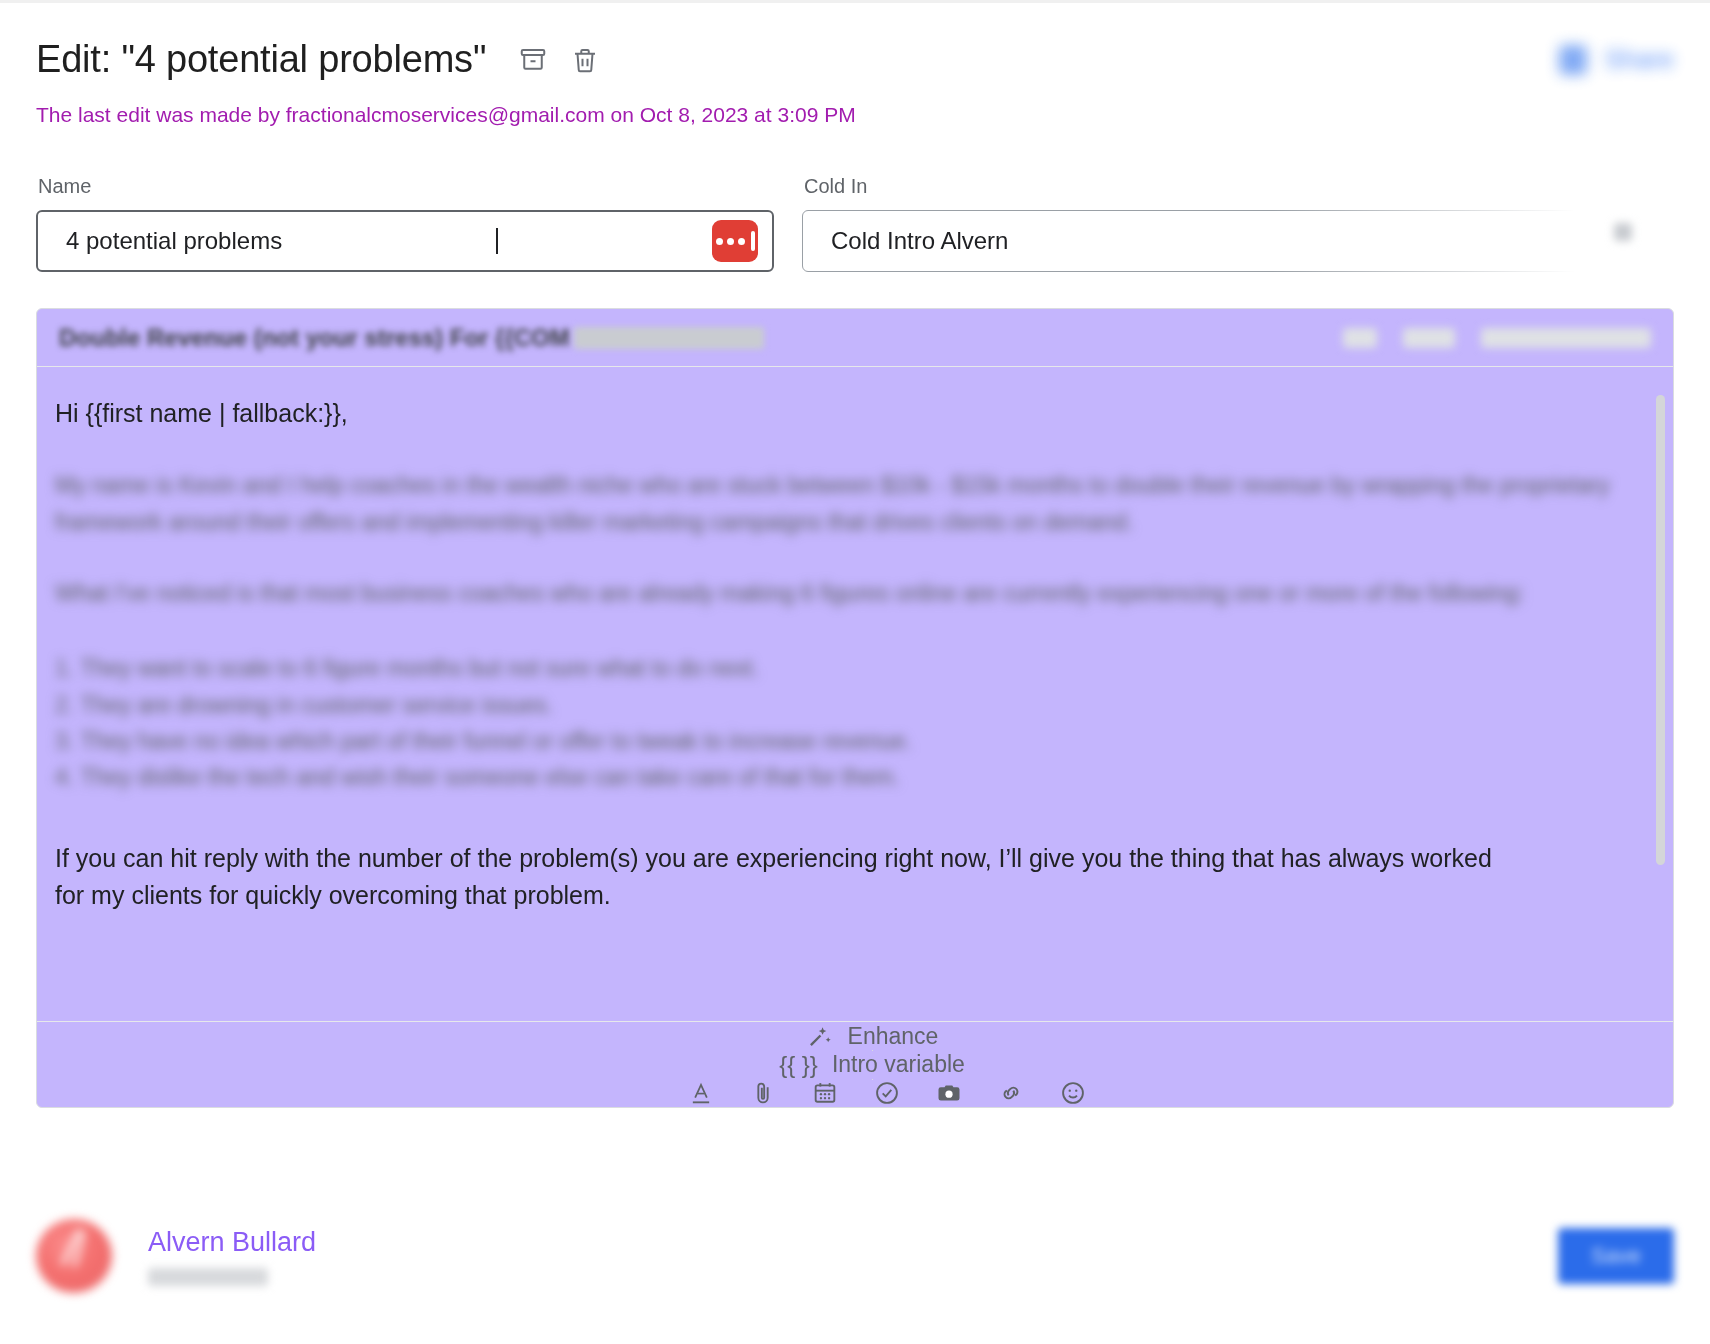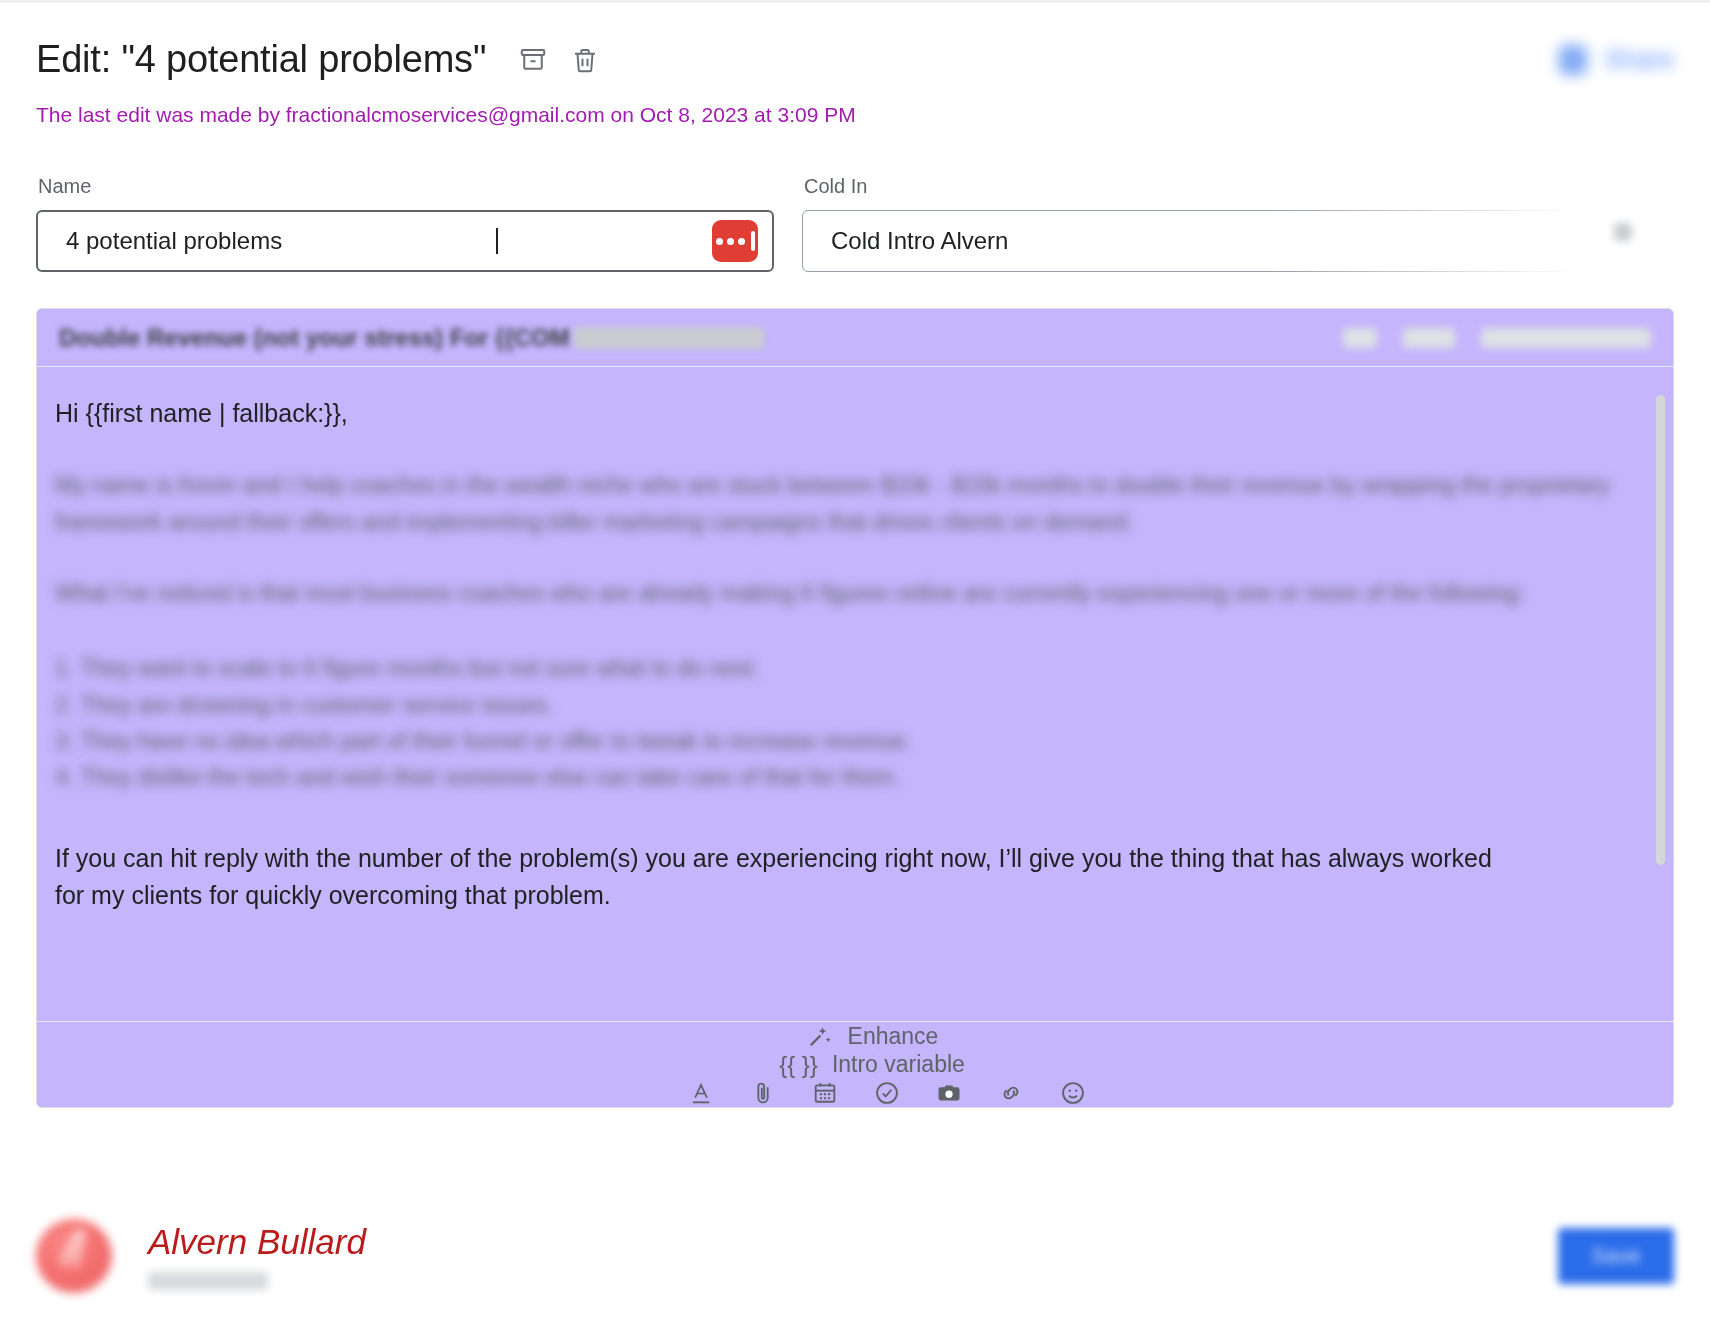--- a/index.html
+++ b/index.html
@@ -95,21 +95,21 @@
     filter: blur(5px); position:relative; flex:0 0 auto;
   }
   .avatar::after {
     content:""; position:absolute; left:14px; top:10px; width:48px; height:38px;
     background:
       linear-gradient(115deg, transparent 40%, rgba(255,255,255,.92) 42%, rgba(255,255,255,.92) 47%, transparent 49%),
       linear-gradient(105deg, transparent 55%, rgba(255,255,255,.85) 57%, rgba(255,255,255,.85) 62%, transparent 64%);
     border-radius:50%;
   }
   .user-block { margin-left: 36px; display:flex; flex-direction:column; gap:10px; }
-  .user-name { font-size:35px; color:#b91c1c;font-style:italic; }
+  .user-name { font-size:27px; color:#8b5cf6; }
   .user-sub { width:120px; height:18px; background:#d7d9dc; border-radius:4px; filter: blur(4px); }
   .footer-spacer { flex:1 1 auto; }
   .save-btn {
     width: 116px; height: 56px; background:#2b6cea; border-radius:4px;
     display:flex; align-items:center; justify-content:center;
     color:#cfe0fd; font-size:22px; filter: blur(4.5px);
   }
   .topline { position:absolute; left:0; right:0; top:0; height:3px; background:#f0f0f0; }
 </style>
 </head>

